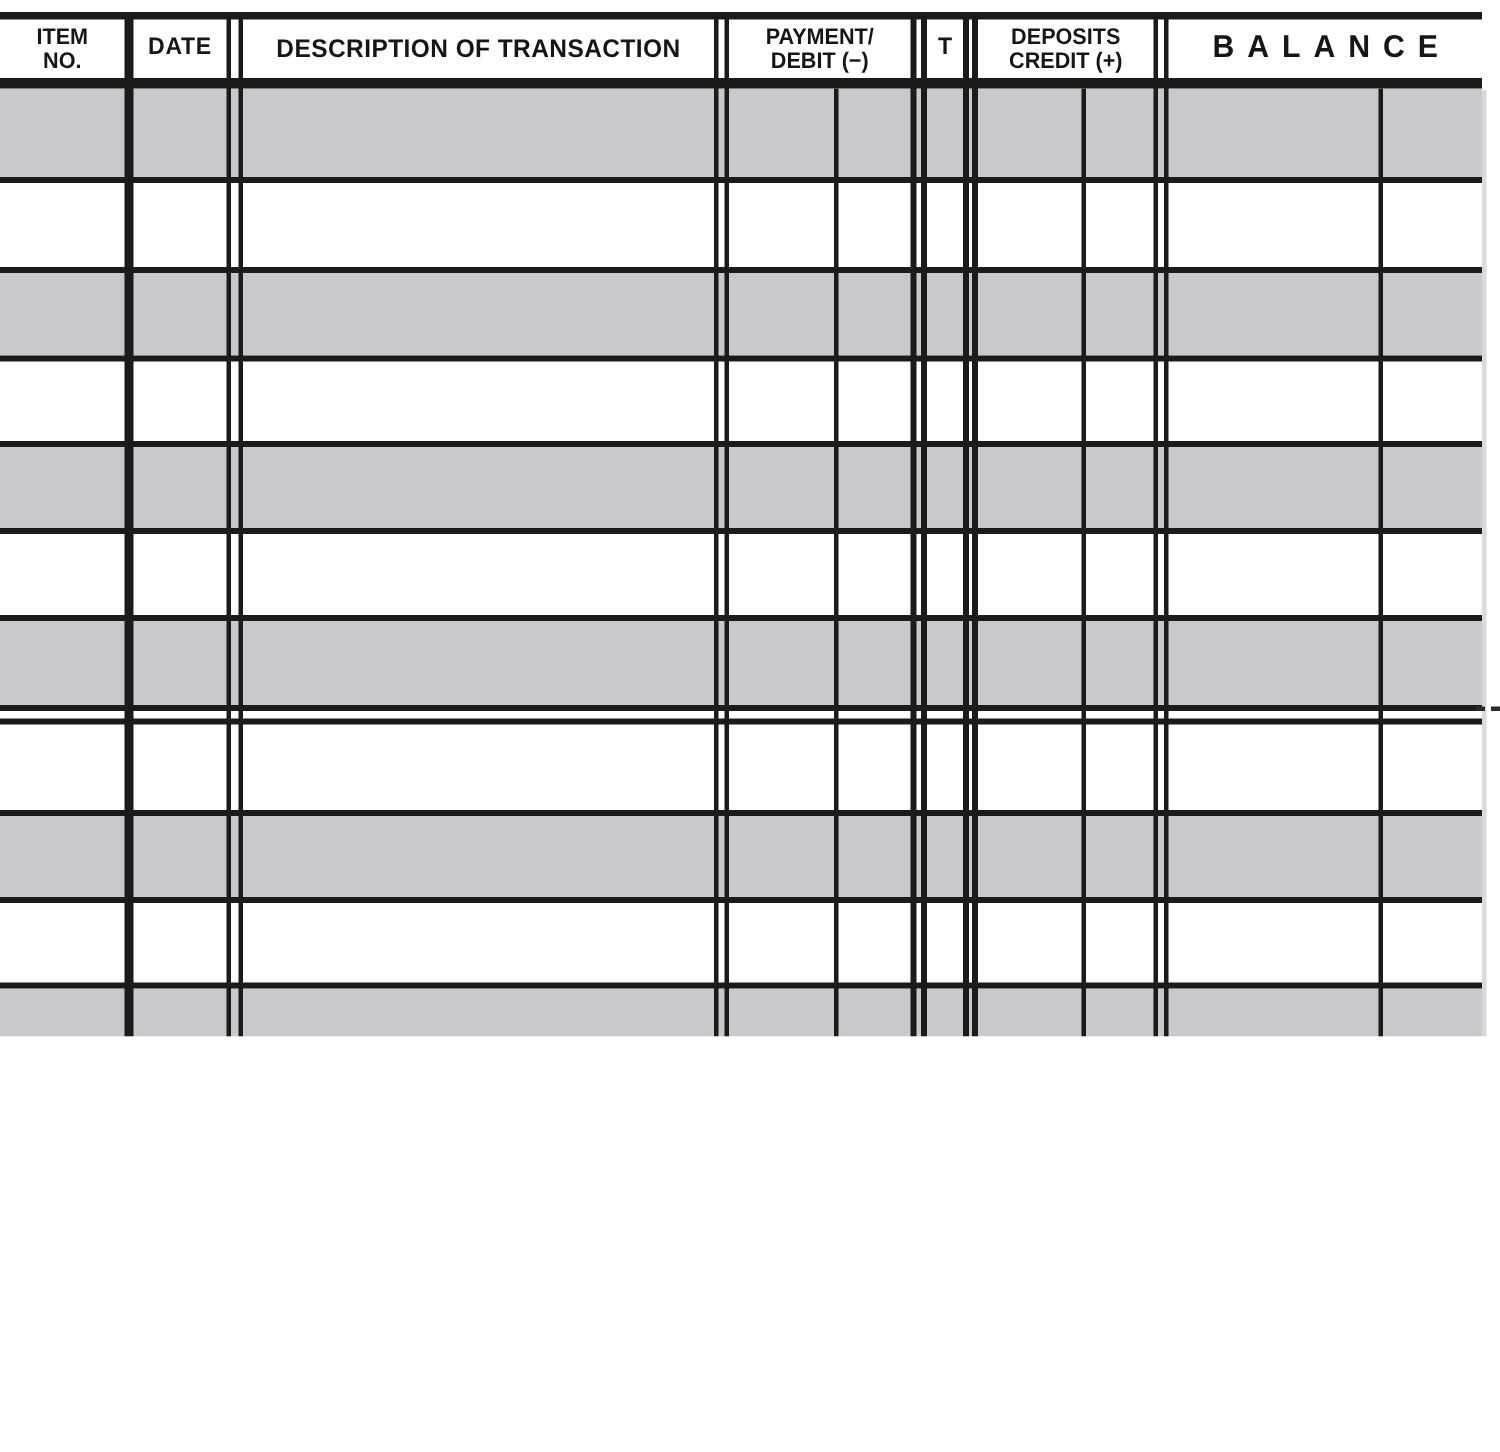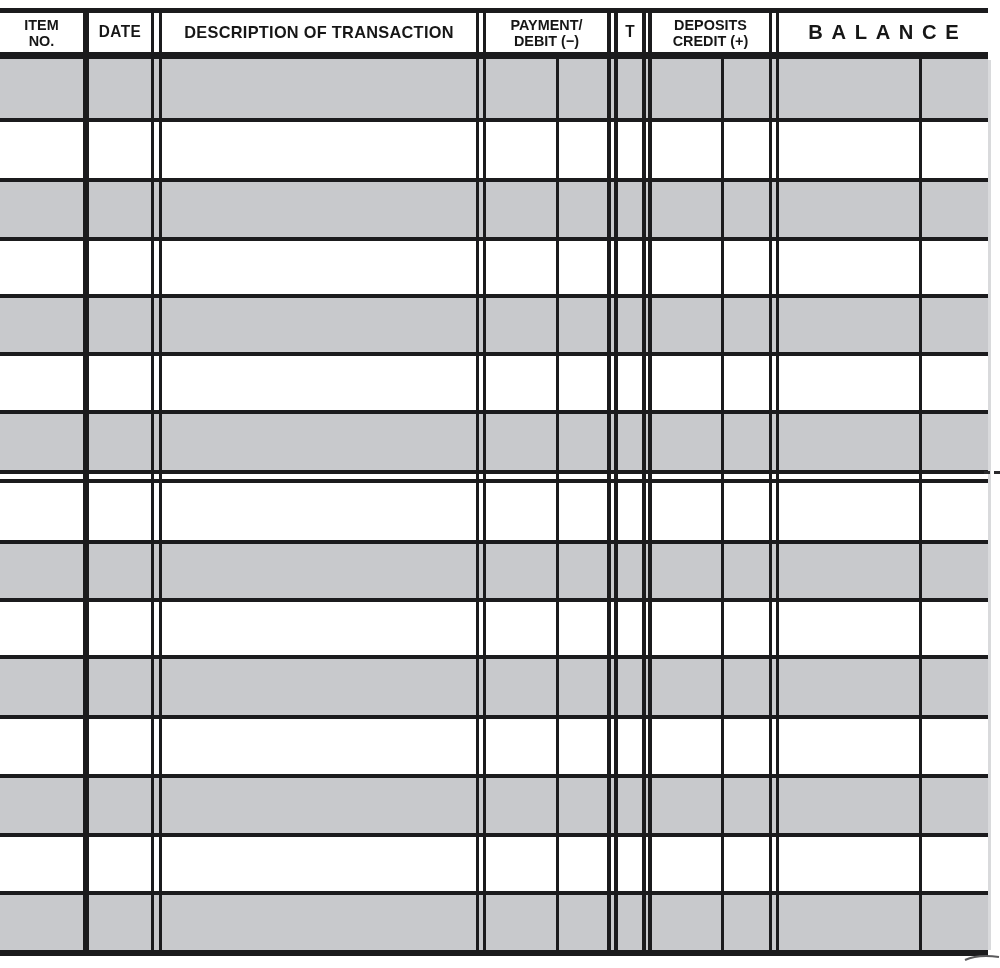--- a/index.html
+++ b/index.html
@@ -1,18 +1,18 @@
 <!DOCTYPE html>
 <html><head>
 <meta charset="utf-8">
 <style>
   html,body{margin:0;padding:0;background:#ffffff;}
   .sheet{
     position:relative;
-    width:1000px;height:968px;
+    width:1000px;height:691px;
     background:var(--paper,#fff);
     overflow:hidden;
     font-family:"Liberation Sans", sans-serif;
   }
   
   .stripe{position:absolute;left:0;width:988px;background:#ffffff;}
   .stripe.shaded{background:var(--shaded,#c8c9cc);}
   .hline{position:absolute;left:0;width:988px;background:var(--line,#1b1b1d);}
   .vline{position:absolute;background:var(--line,#1b1b1d);}
   

